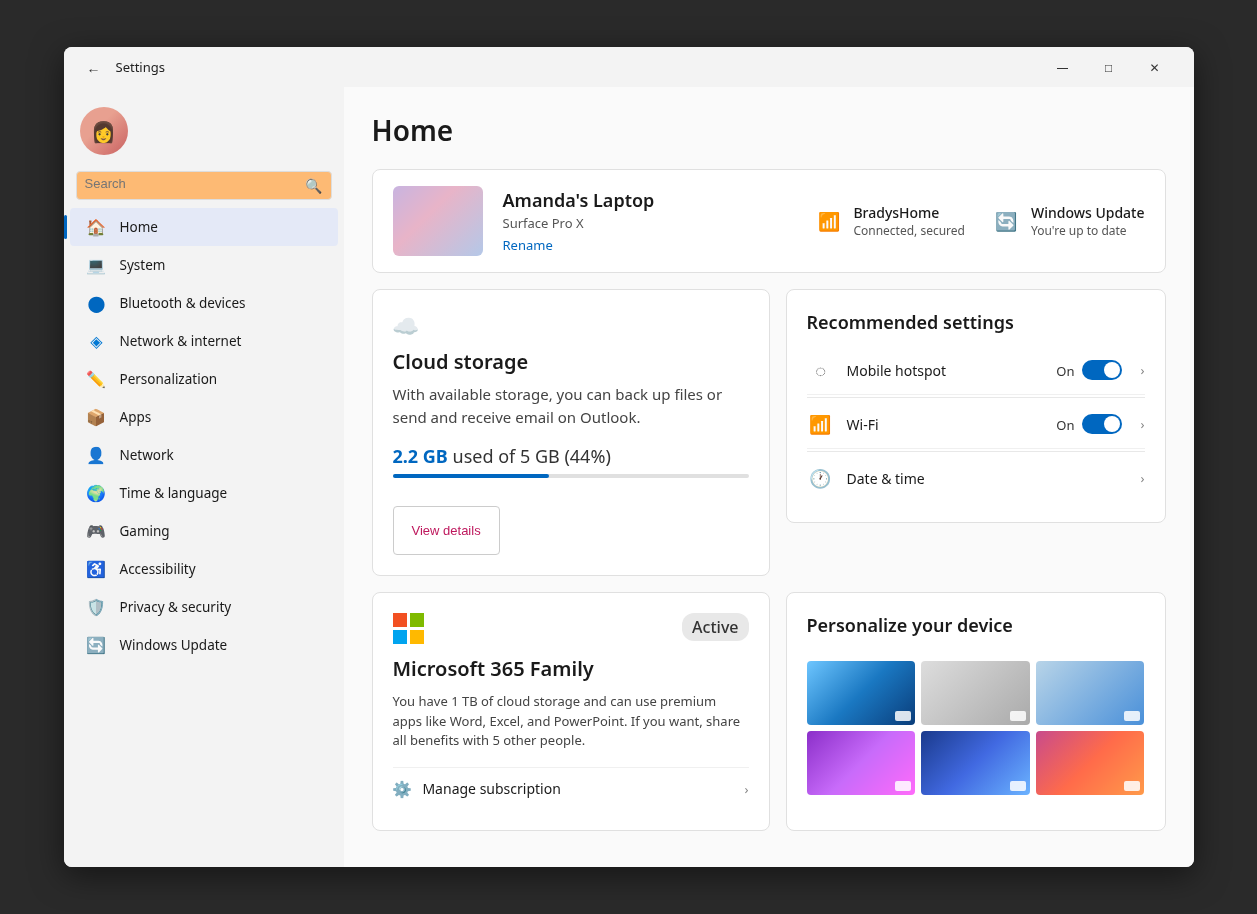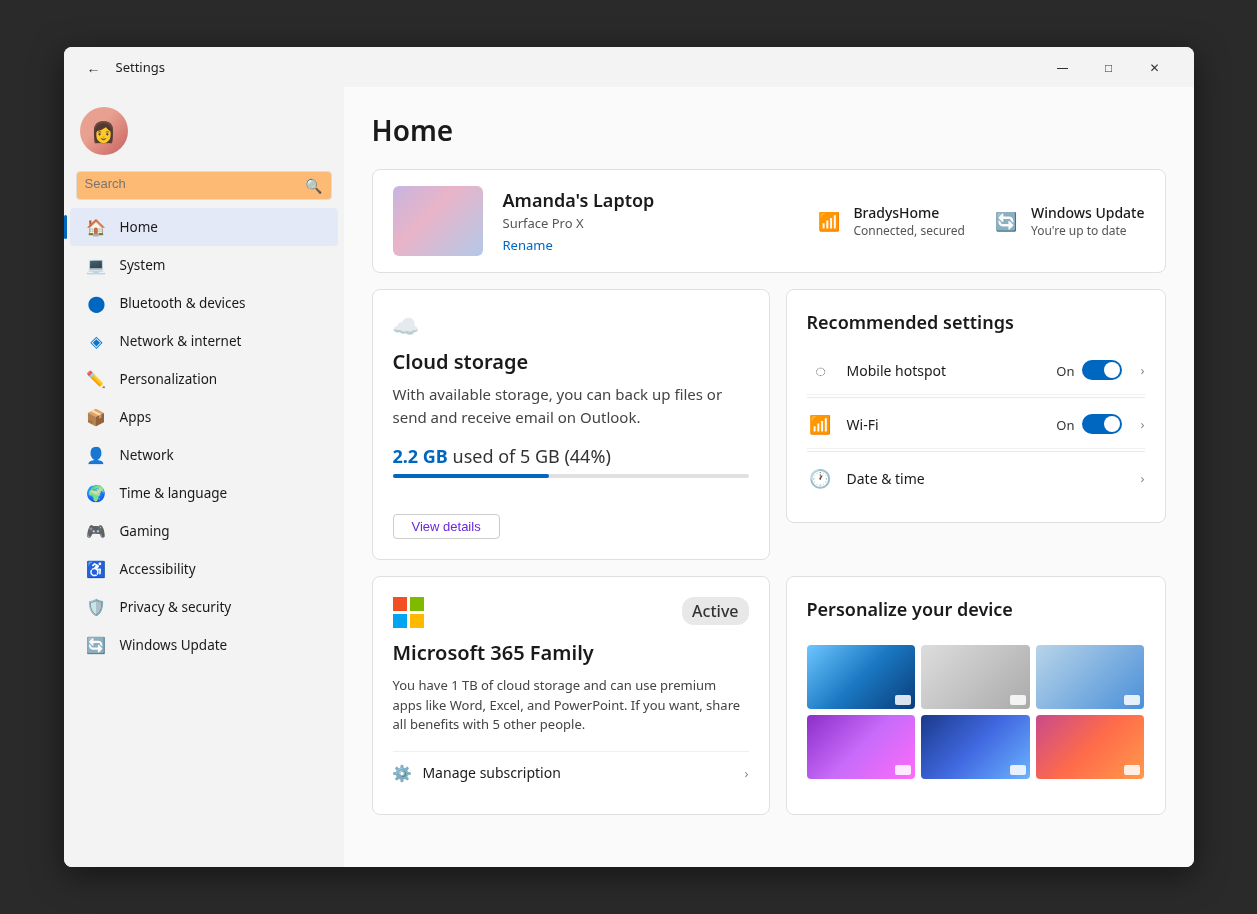--- a/index.html
+++ b/index.html
@@ -208,26 +208,26 @@
     }
     .progress-fill {
       height: 100%;
       background: #0067c0;
       border-radius: 2px;
       width: 44%;
     }
     .view-details-btn {
       border: 1px solid #ccc;
       background: #fff;
-      padding: 4px 18px;
+      padding: 16px 18px;
       border-radius: 4px;
       font-size: 13px;
-      color: #6d28d9;
+      color: #be185d;
       cursor: pointer;
-      margin-top: 24px;
+      margin-top: 16px;
     }
     
     .right-col { display: flex; flex-direction: column; gap: 16px; }
     .rec-card { }
     .rec-title { font-size: 18px; font-weight: 600; color: #1a1a1a; margin-bottom: 12px; }
     .rec-item {
       display: flex;
       align-items: center;
       padding: 12px 0;
       border-bottom: 1px solid #f0f0f0;

